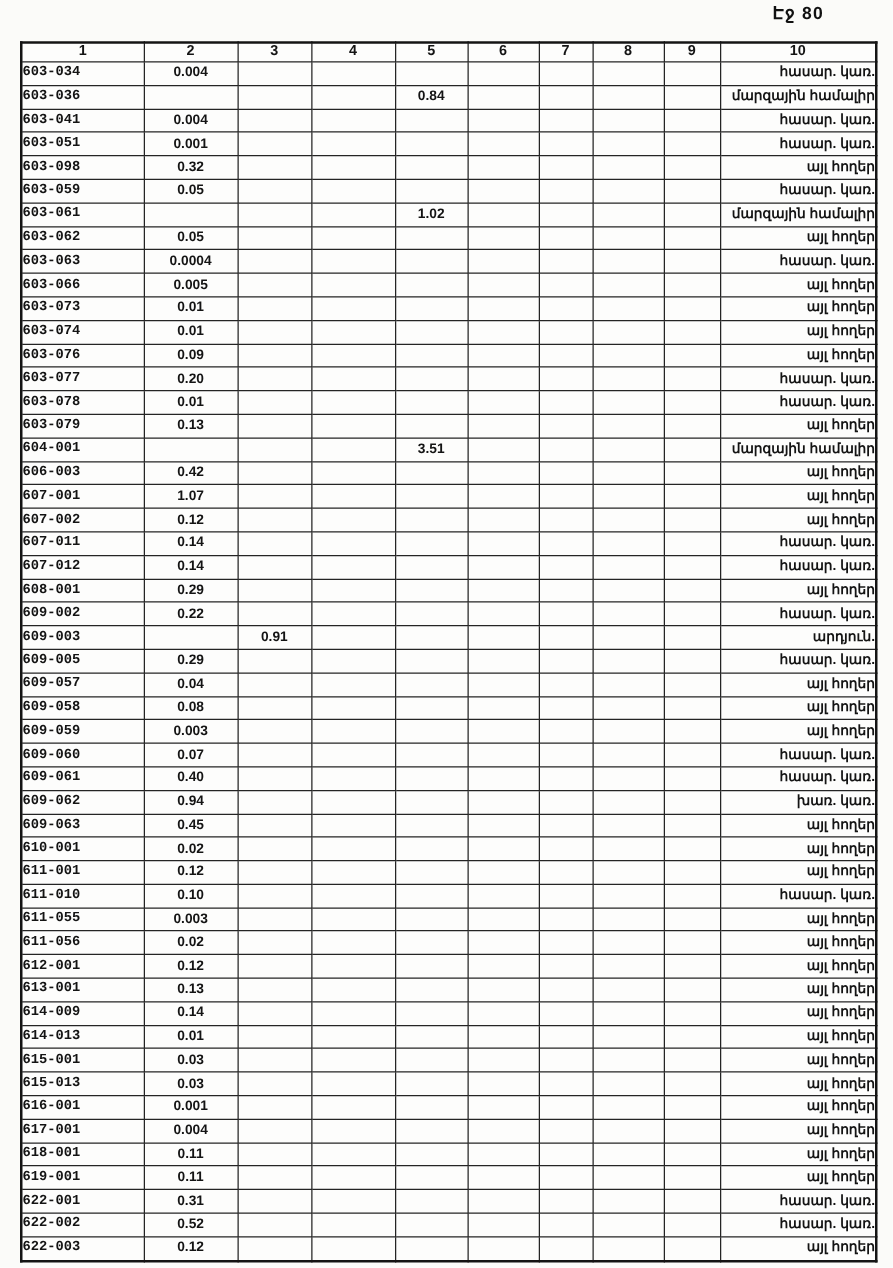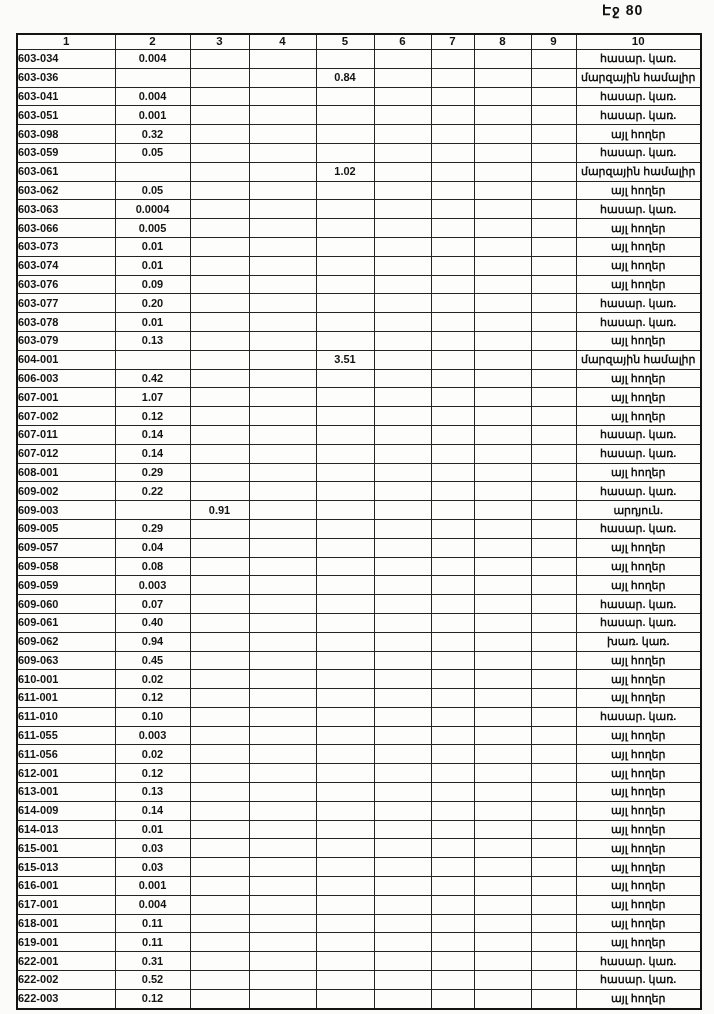--- a/index.html
+++ b/index.html
@@ -11,21 +11,21 @@
     height: 1014px;
     position: relative;
     background: #fbfbf9;
     font-family: "Liberation Sans", sans-serif;
     color: #1b1b1b;
     overflow: hidden;
   }
   .page-label {
     position: absolute;
     top: 2px;
-    left: 602px;
+    left: 618px;
     font-size: 14px;
     font-weight: bold;
     letter-spacing: 1px;
     color: #111;
   }
   table.scan-table {
     position: absolute;
     left: 16px;
     top: 33px;
     width: 684px;
@@ -51,26 +51,27 @@
   table.scan-table thead th {
     height: 14px;
     text-align: center;
     font-size: 11.5px;
     font-weight: 700;
     background: #fdfdfc;
   }
   td.c1 {
     text-align: left;
     padding-left: 4px;
+    font-family: Liberation Mono, monospace;
   }
   td.c2, td.c3, td.c4, td.c5, td.c6, td.c7, td.c8, td.c9 {
     text-align: center;
   }
   td.c10 {
-    text-align: center;
+    text-align: right;
     padding-left: 3px;
     font-size: 10.5px;
   }
 </style>
 </head>
 <body>
 
 <div class="page-label">Էջ 80</div>
 
 <table class="scan-table">

